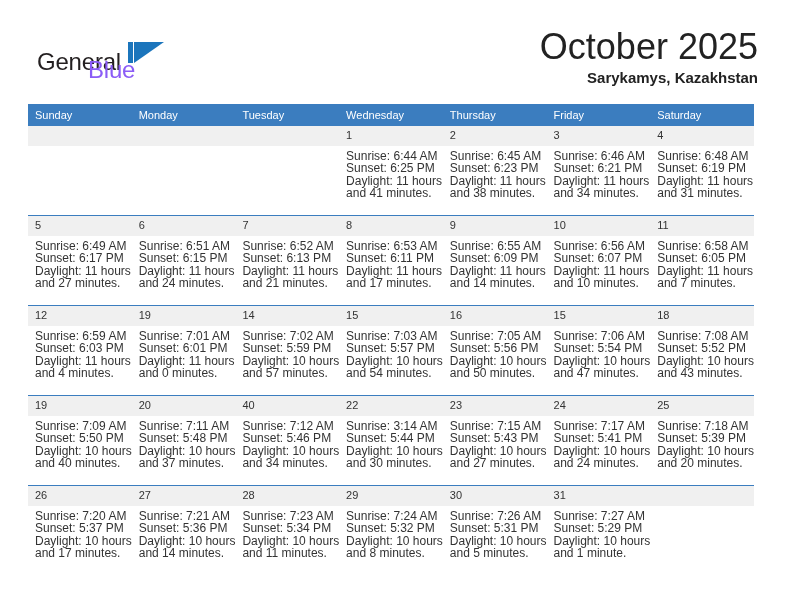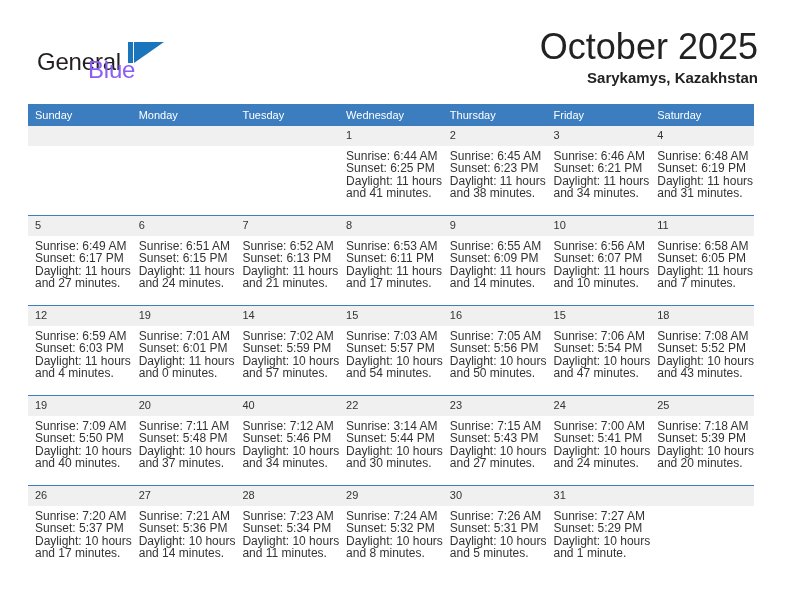--- a/index.html
+++ b/index.html
@@ -471,21 +471,21 @@
                 <div>Sunset: 5:43 PM</div>
                 <div>Daylight: 10 hours</div>
                 <div>and 27 minutes.</div>
               </div>
             </div>
           </td>
           <td>
             <div class="cell">
               <div class="daynum">24</div>
               <div class="info">
-                <div>Sunrise: 7:00 AM</div>
+                <div>Sunrise: 7:17 AM</div>
                 <div>Sunset: 5:41 PM</div>
                 <div>Daylight: 10 hours</div>
                 <div>and 24 minutes.</div>
               </div>
             </div>
           </td>
           <td>
             <div class="cell">
               <div class="daynum">25</div>
               <div class="info">

